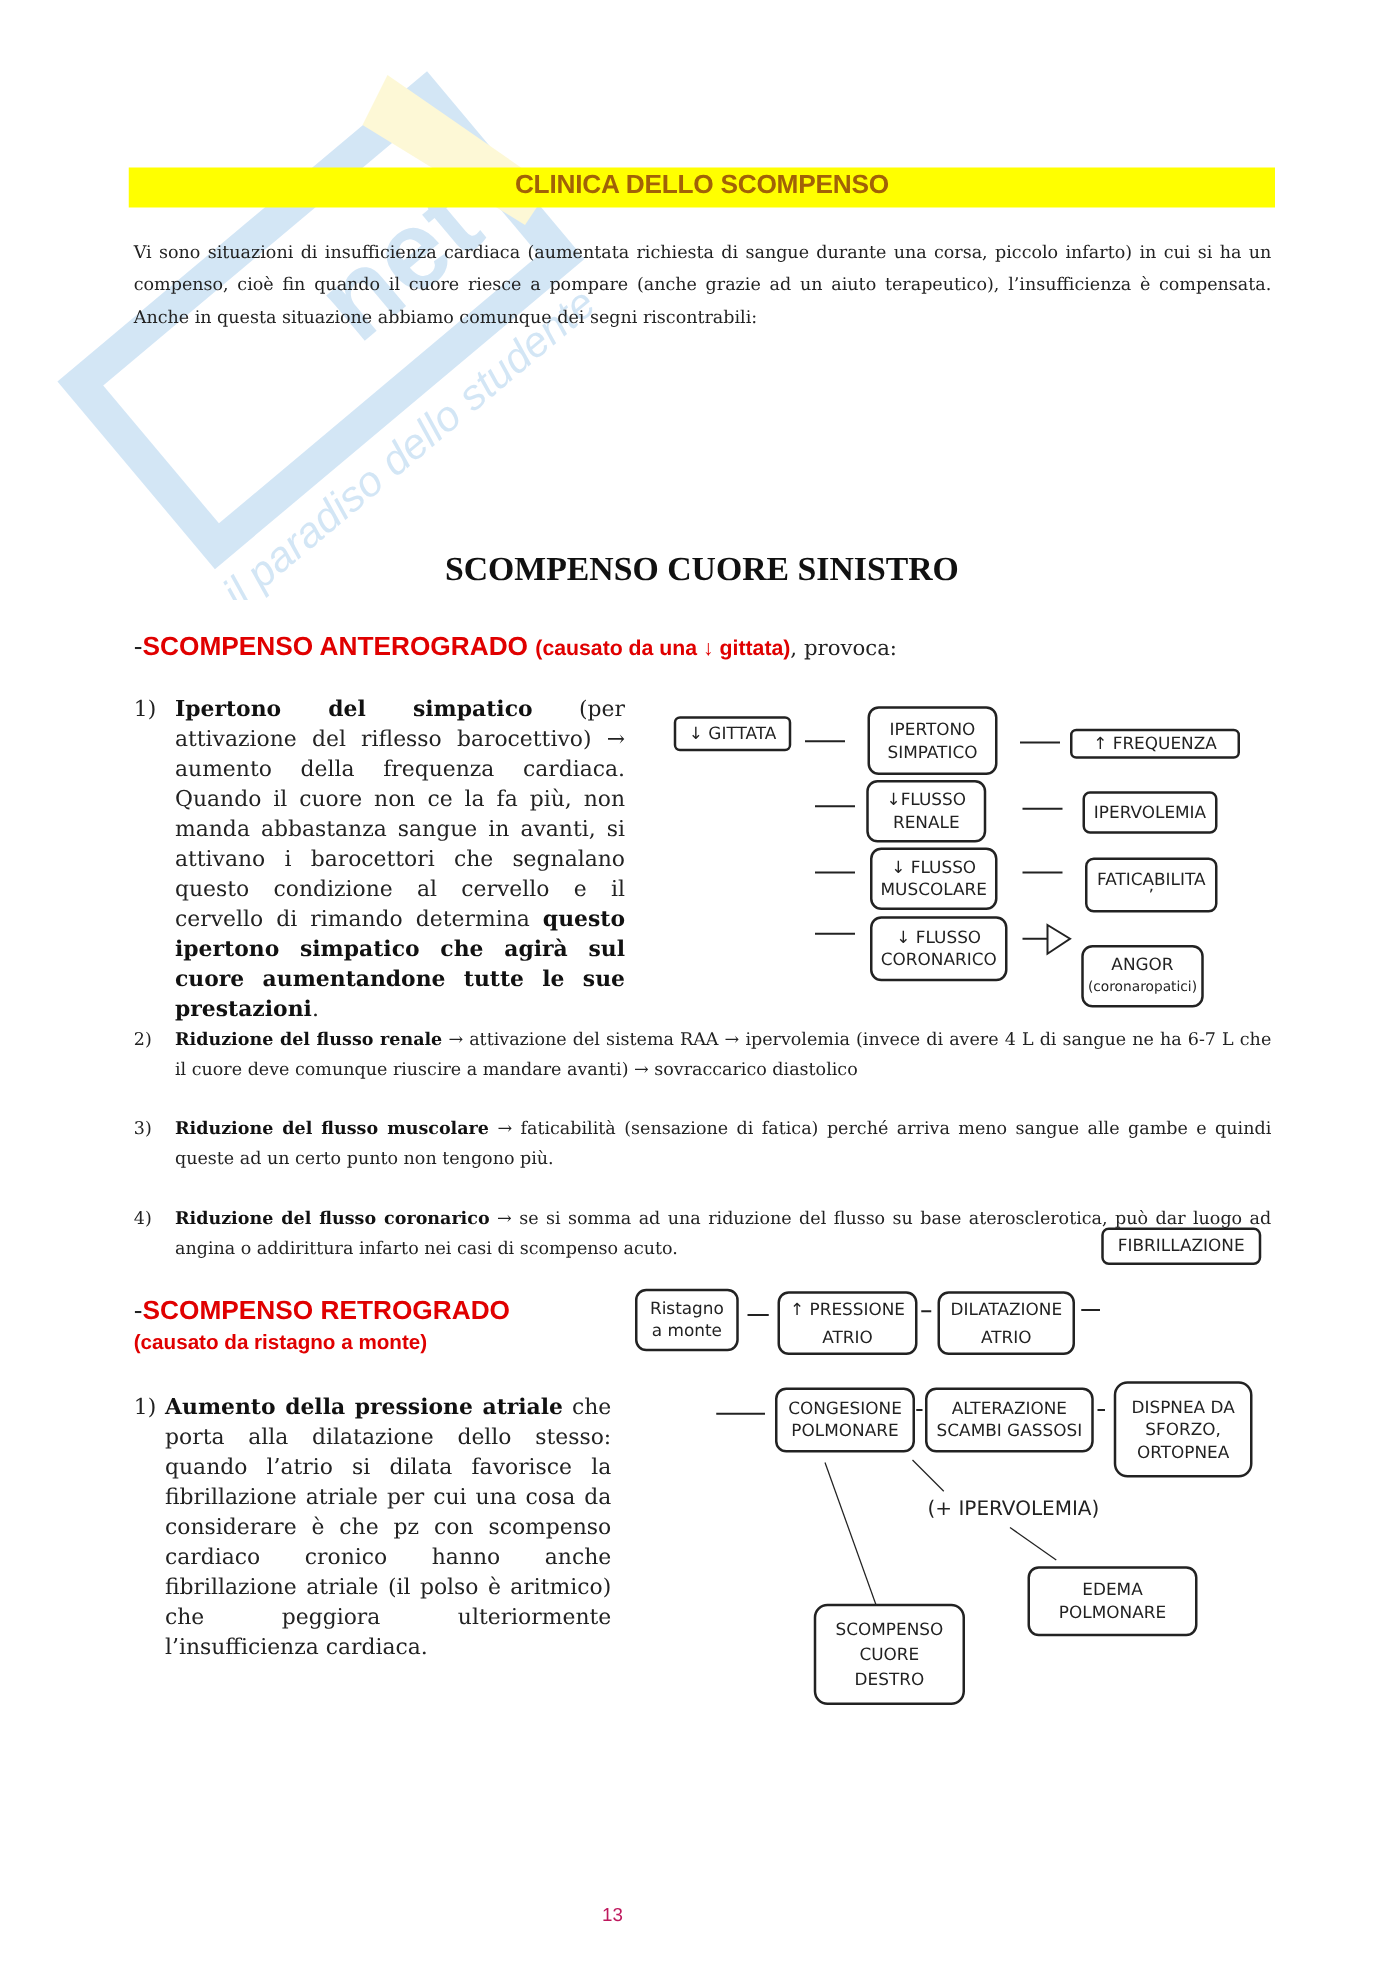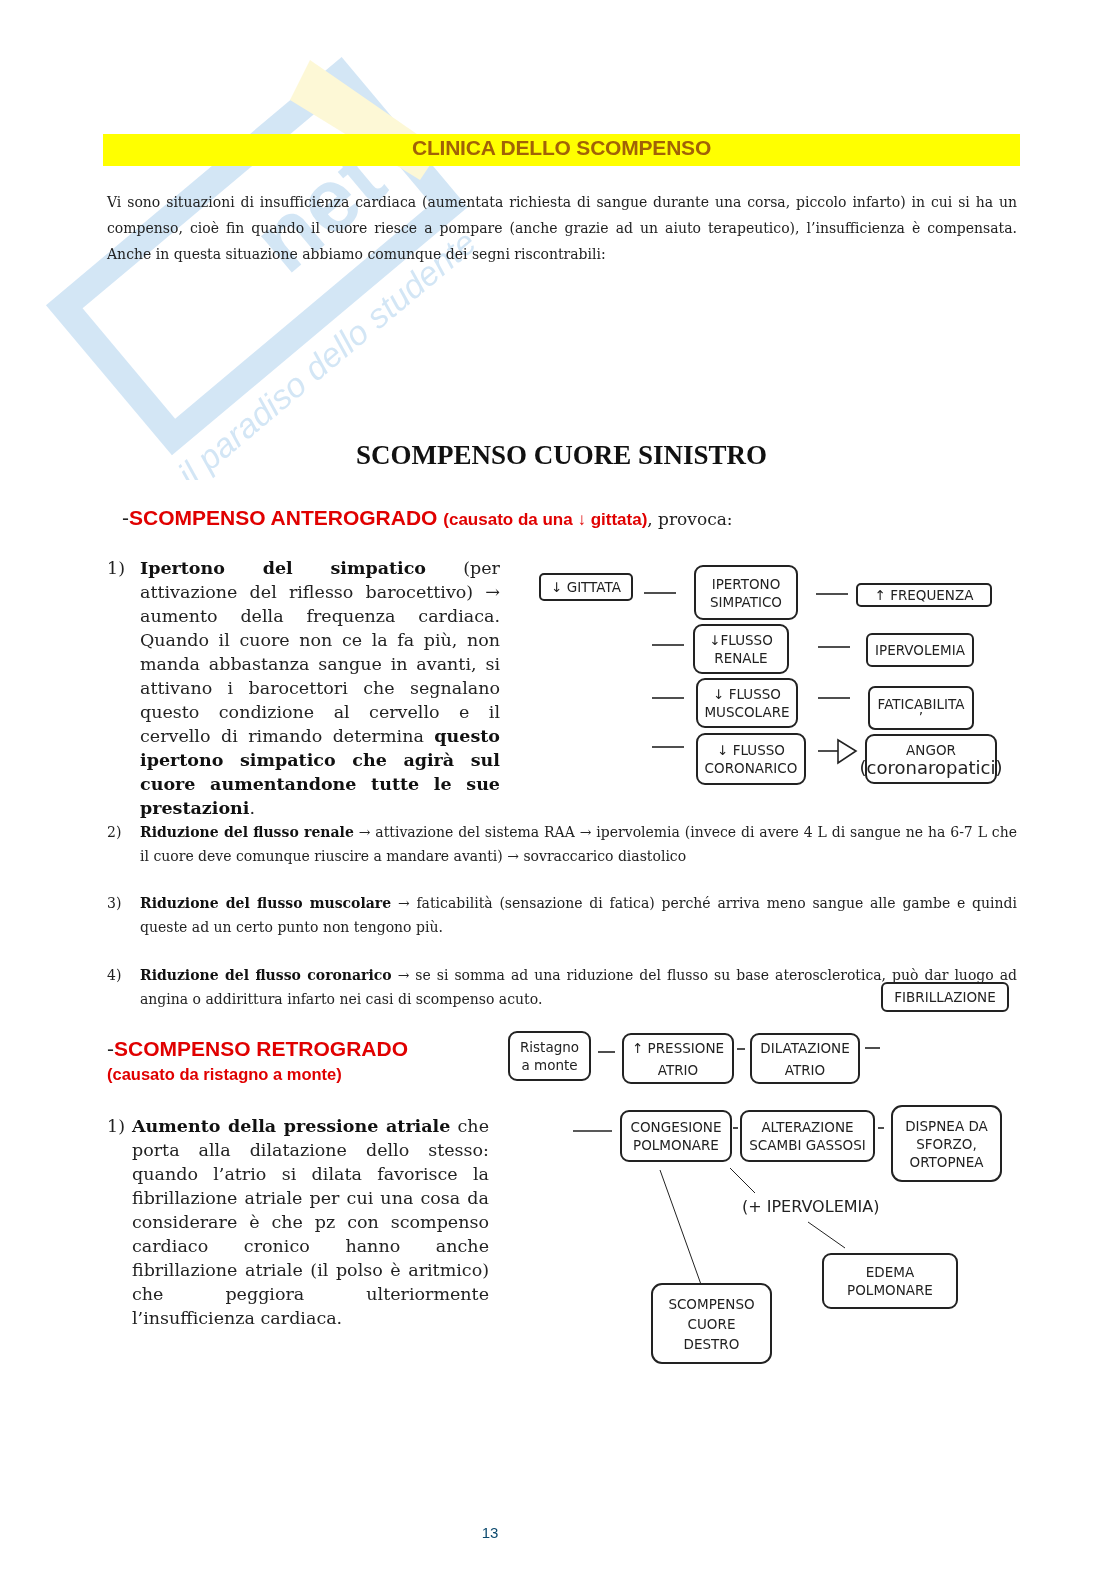--- a/index.html
+++ b/index.html
@@ -11,40 +11,40 @@
     .h1 { left: 103px; top: 136px; width: 917px; text-align: center; color: #a16207;
           font-family: "Liberation Sans", sans-serif; font-weight: bold; font-size: 21px; letter-spacing: -0.2px; }
     .p { font-size: 14px; line-height: 26px; text-align: justify; }
     .p-tight { font-size: 17.5px; line-height: 23.5px; text-align: justify; }
     .intro { left: 107px; top: 189px; width: 910px; }
     .bullets { left: 107px; top: 306px; width: 910px; }
     .h2 { left: 103px; top: 440px; width: 917px; text-align: center; font-weight: bold; font-size: 27px;
           font-family: "Liberation Serif", serif; color: #111; }
     .sec { left: 107px; font-family: "Liberation Sans", sans-serif; }
     .sec .red { color: #e00000; font-weight: bold; }
-    .sec-ante { top: 506px; font-size: 21px; margin-left: 15px; }
+    .sec-ante { top: 506px; font-size: 21px; }
     .sec-ante .small { font-size: 17px; }
     .sec-ante .tail { font-family: "DejaVu Serif", serif; font-size: 17px; color: #222; }
     .ol-item { display: flex; }
     .ol-num { width: 33px; flex: none; }
     .ol-body { flex: 1; text-align: justify; }
     .item1 { left: 107px; top: 556px; width: 393px; font-size: 17.5px; line-height: 24px; }
     .item2 { left: 107px; top: 820px; width: 910px; }
     .item3 { left: 107px; top: 891px; width: 910px; }
     .item4 { left: 107px; top: 963px; width: 910px; }
     .sec-retro { top: 1037px; font-size: 21px; }
     .sec-retro .sub { display: block; font-size: 16.5px; margin-top: 4px; }
     .itemR { left: 107px; top: 1114px; width: 382px; font-size: 17.5px; line-height: 24px; }
     .ol-body b, .bullets b, .item1 b { font-weight: bold; color: #111; }
     .box { position: absolute; border: 2px solid #222; border-radius: 9px; background: #fff;
            display: flex; align-items: center; justify-content: center; text-align: center;
            font-family: "DejaVu Sans", "Liberation Sans", sans-serif; font-size: 13.5px; line-height: 18px; color: #222; box-sizing: border-box; }
-    .box .sm { font-size: 18px; }
+    .box .sm { font-size: 11px; }
     .diagram { position: absolute; left: 0; top: 0; width: 1116px; height: 1579px; pointer-events: none; }
-    .footer { left: 0; width: 980px; top: 1524px; text-align: center; font-family: "Liberation Sans", sans-serif; font-size: 15px; color: #0c4a6e; }
+    .footer { left: 0; width: 980px; top: 1524px; text-align: center; font-family: "Liberation Sans", sans-serif; font-size: 15px; color: #be185d; }
     .plain { position: absolute; font-family: "DejaVu Sans", sans-serif; font-size: 16px; color: #222; text-align: center; }
   </style>
 </head>
 <body>
 
 <svg class="watermark" viewBox="0 0 480 440">
   <g transform="rotate(-40 240 220)">
     <rect x="60" y="130" width="360" height="170" fill="none" stroke="#3a8fd6" stroke-width="26"></rect>
     <text x="250" y="250" fill="#3a8fd6" font-size="90" font-weight="bold" font-family="Liberation Sans, sans-serif">net</text>
     <text x="40" y="350" fill="#3a8fd6" font-size="34" font-style="italic" font-family="Liberation Sans, sans-serif">il paradiso dello studente</text>
@@ -152,21 +152,21 @@
       <div>FATICABILITA</div>
       <div style="line-height:8px">’</div>
     </div>
   </div>
 <div class="box" style="left:696px;top:733px;width:110px;height:52px">
     <div>
       <div>↓ FLUSSO</div>
       <div>CORONARICO</div>
     </div>
   </div>
-<div class="box" style="left:865px;top:734px;width:132px;height:50px">
+<div class="box" style="left:865px;top:756px;width:98px;height:50px">
     <div>
       <div>ANGOR</div>
       <div class="sm">(coronaropatici)</div>
     </div>
   </div>
 
 <div class="box" style="left:508px;top:1031px;width:83px;height:50px">
     <div>
       <div>Ristagno</div>
       <div>a monte</div>

